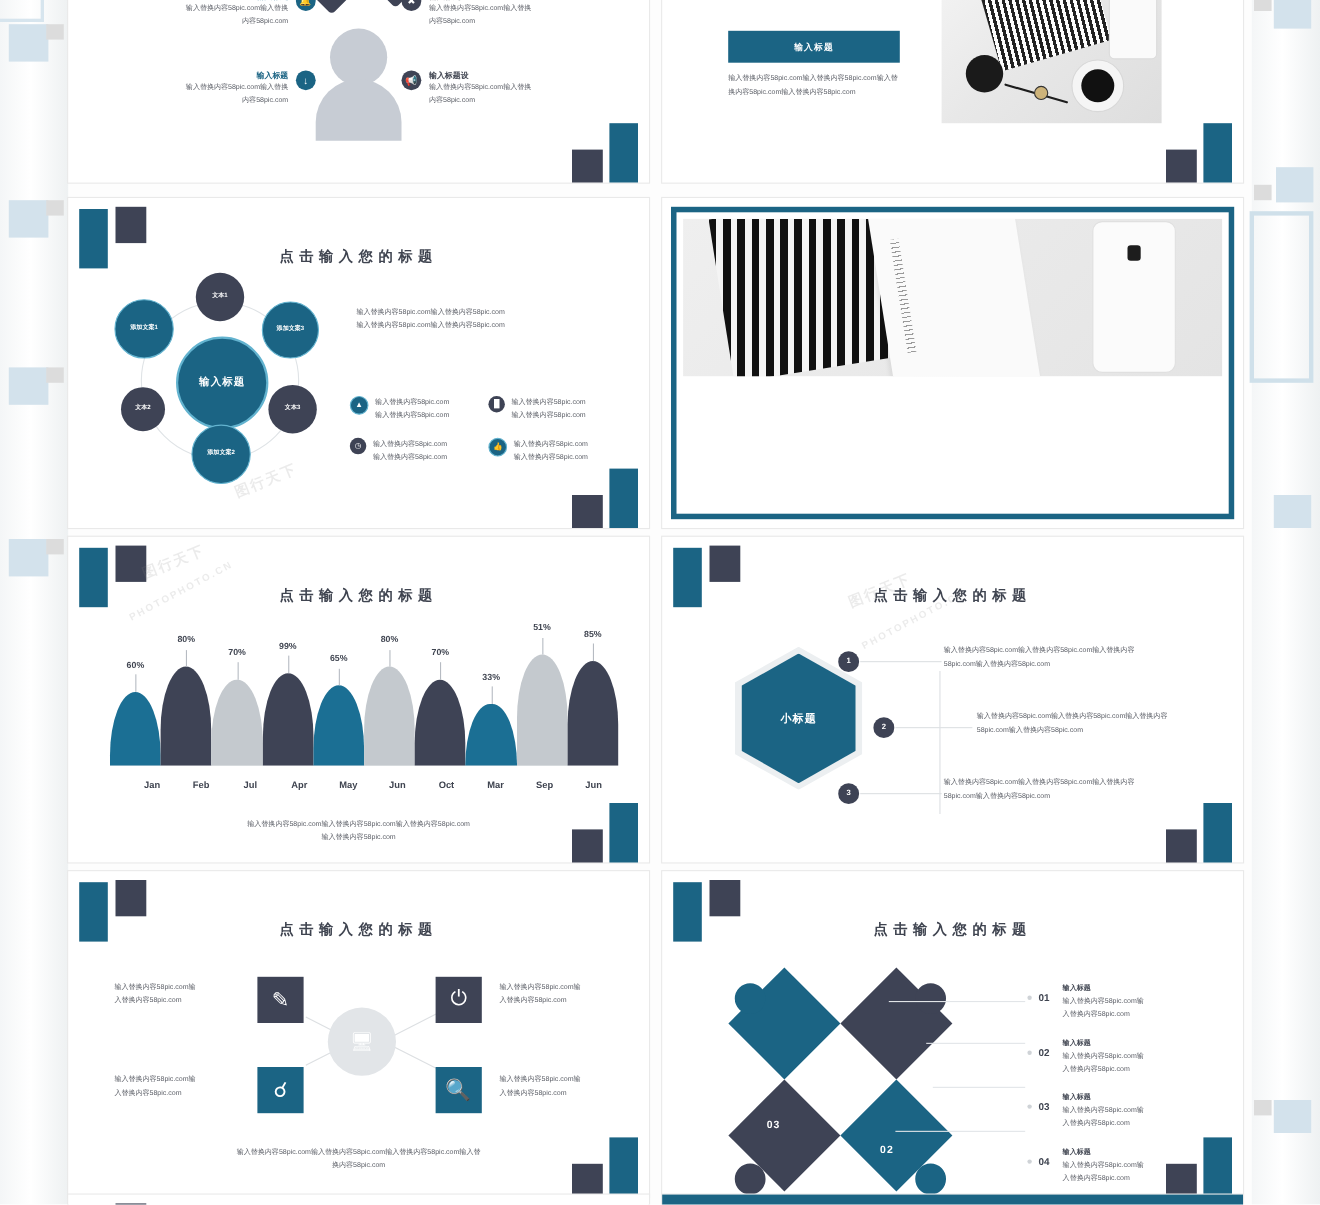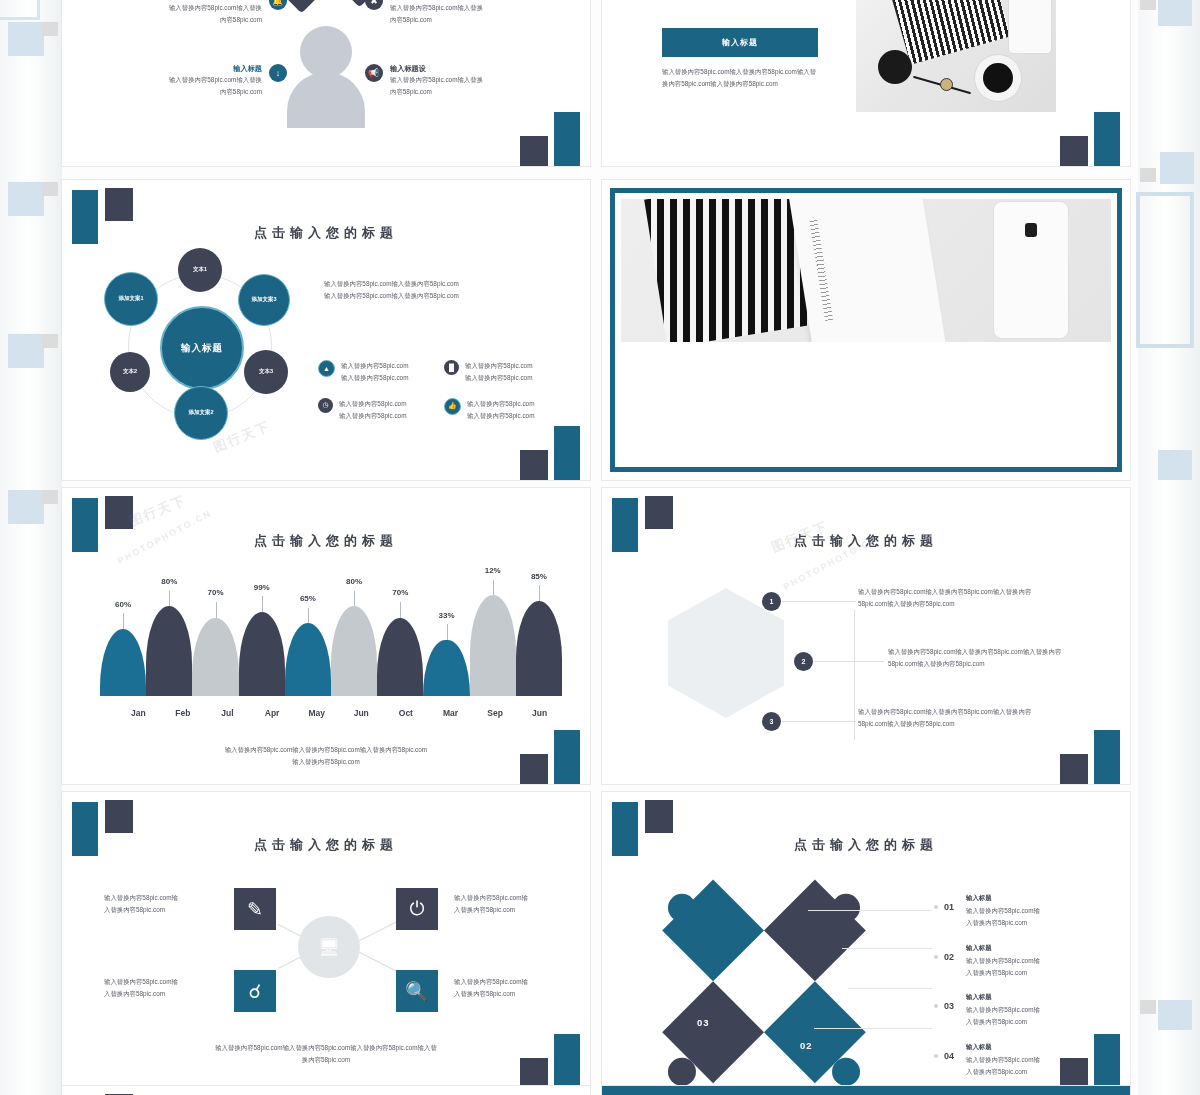--- a/index.html
+++ b/index.html
@@ -339,21 +339,21 @@
             <div class="bar-lbl" style="bottom: 88%;">70%</div>
           </div>
           <div class="bar-wrap">
             <div class="bar" style="height: 50%; background: rgb(27, 111, 148);"></div>
             <div class="bar-stem" style="bottom: 50%; height: 14%;"></div>
             <div class="bar-lbl" style="bottom: 68%;">33%</div>
           </div>
           <div class="bar-wrap">
             <div class="bar" style="height: 90%; background: rgb(196, 201, 206);"></div>
             <div class="bar-stem" style="bottom: 90%; height: 14%;"></div>
-            <div class="bar-lbl" style="bottom: 108%;">12%</div>
+            <div class="bar-lbl" style="bottom: 108%;">51%</div>
           </div>
           <div class="bar-wrap">
             <div class="bar" style="height: 85%; background: rgb(62, 67, 85);"></div>
             <div class="bar-stem" style="bottom: 85%; height: 14%;"></div>
             <div class="bar-lbl" style="bottom: 103%;">85%</div>
           </div>
         </div>
       <div class="months" id="months">
           <span>Jan</span>
           <span>Feb</span>
@@ -378,20 +378,21 @@
     <div class="deco-br-blue"></div>
     <div class="deco-br-navy"></div>
   </div>
 
   <div class="slide right r2">
     <div class="deco-tl-blue"></div>
     <div class="deco-tl-navy"></div>
     <div class="stitle" style="margin-top:44px;">点击输入您的标题</div>
 
     <div class="hexa-out" style="left:66px;top:100px;"></div>
+    <div class="hexa" style="left:72px;top:106px;">小标题</div>
 
     <div class="vline" style="left:252px;top:122px;height:130px;"></div>
     <div class="numdot" style="left:160px;top:104px;">1</div>
     <div class="leadline" style="left:180px;top:113px;width:74px;"></div>
     <div class="numdot" style="left:192px;top:164px;">2</div>
     <div class="leadline" style="left:212px;top:173px;width:70px;"></div>
     <div class="numdot" style="left:160px;top:224px;">3</div>
     <div class="leadline" style="left:180px;top:233px;width:74px;"></div>
 
     <div style="position:absolute;left:256px;top:98px;width:206px;">

